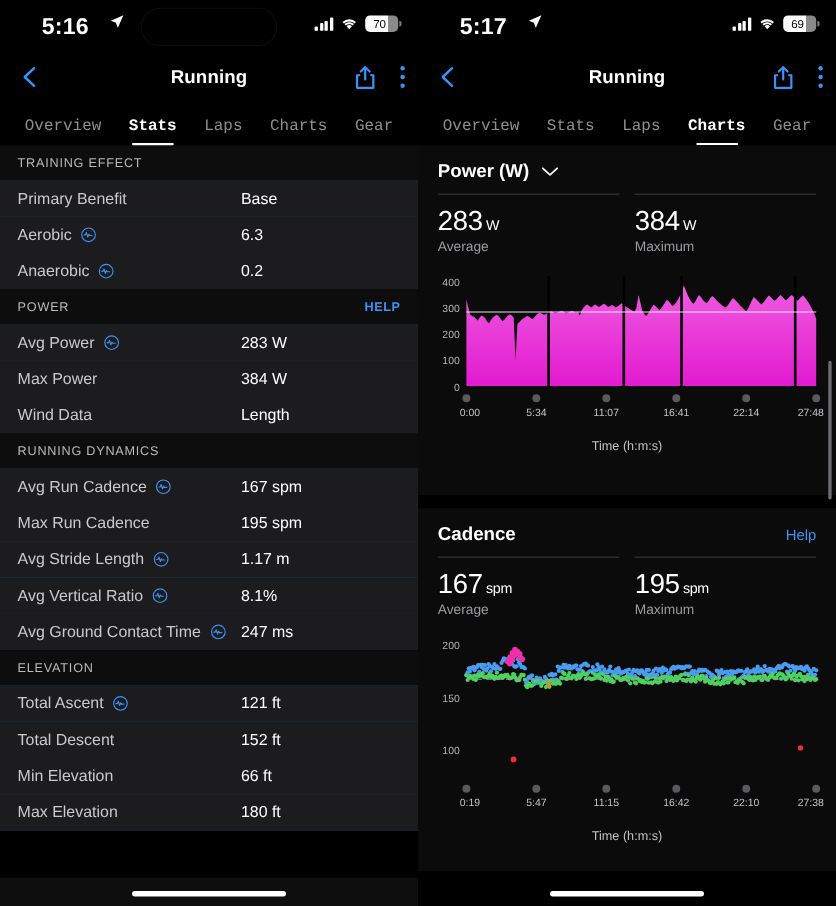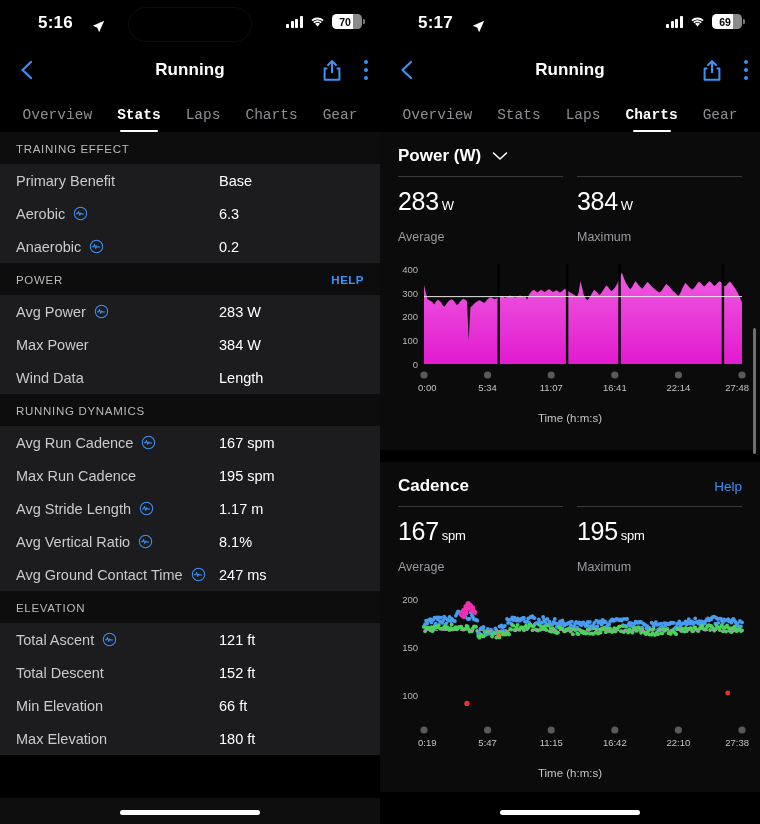--- a/index.html
+++ b/index.html
@@ -12,22 +12,22 @@
   .screens { display: flex; width: 760px; height: 824px; }
   .phone { width: 380px; height: 824px; position: relative; background: #000; overflow: hidden; }
 
   
   .statusbar {
     height: 46px; display: flex; align-items: center;
     position: relative; color: #fff;
   }
   .sb-time {
     position: absolute; left: 38px; top: 13px;
-    font-size: 17px; font-weight: 600; letter-spacing: .2px;
-    display: flex; align-items: flex-end; gap: 19px;
+    font-size: 21px; font-weight: 600; letter-spacing: .2px;
+    display: flex; align-items: flex-start; gap: 19px;
   }
   .loc-arrow { display: inline-block; width: 13px; height: 13px; }
   .island {
     position: absolute; left: 50%; transform: translateX(-50%); top: 7px;
     width: 124px; height: 35px; border-radius: 19px;
     background: #000; border: 1px solid #0d0d0d;
   }
   .sb-right {
     position: absolute; right: 18px; top: 14px;
     display: flex; align-items: center; gap: 6px;
@@ -42,21 +42,21 @@
   .batt { position: relative; width: 30px; height: 15px; }
   .batt-shell {
     position: absolute; inset: 0; border-radius: 4.5px;
     background: linear-gradient(90deg,#fff 0 70%, #8a8a8a 70% 100%);
   }
   .batt.r .batt-shell {
     background: linear-gradient(90deg,#fff 0 69%, #8a8a8a 69% 100%);
   }
   .batt-num {
     position: absolute; inset: 0; display: flex; align-items: center; justify-content: center;
-    font-size: 10.5px; font-weight: 700; color: #000; letter-spacing: -.2px;
+    font-size: 10.5px; font-weight: 400; color: #000; letter-spacing: -.2px;
     padding-right: 4px;
   }
   .batt-cap {
     position: absolute; right: -3px; top: 5px; width: 2px; height: 5px;
     background: #7a7a7a; border-radius: 0 1.5px 1.5px 0;
   }
 
   
   .navbar {
     height: 48px; display: flex; align-items: center; position: relative;
@@ -113,21 +113,21 @@
   .card-head {
     display: flex; align-items: center; padding: 0 18px 10px 18px;
   }
   .card-title { color: #fff; font-size: 17px; font-weight: 700; }
   .chev-down { width: 16px; height: 10px; margin-left: 11px; cursor: pointer; }
   .card-help { margin-left: auto; color: #3c93f7; font-size: 13.5px; cursor: pointer; }
   .summary { display: flex; padding: 0 18px; gap: 14px; }
   .sum-col { flex: 1; border-top: 1px solid #3a3a3c; padding-top: 10px; }
   .sum-val { color: #fff; font-size: 25px; font-weight: 400; letter-spacing: -.3px; }
   .sum-unit { font-size: 13px; color: #fff; margin-left: 3px; }
-  .sum-lbl { color: #9a9aa0; font-size: 12.5px; margin-top: 14px; }
+  .sum-lbl { color: #9a9aa0; font-size: 12.5px; margin-top: 1px; }
   .plot-wrap { position: relative; margin-top: 12px; padding: 0 10px; }
   .axis-caption { text-align: center; color: #c3c3c8; font-size: 11.5px; margin-top: 2px; }
   .scrollbar {
     position: absolute; right: 4px; width: 3px; border-radius: 2px;
     background: #6e6e73;
   }
   .home-ind {
     position: absolute; bottom: 9px; left: 50%; transform: translateX(-50%);
     width: 140px; height: 5px; border-radius: 3px; background: #fff;
   }

